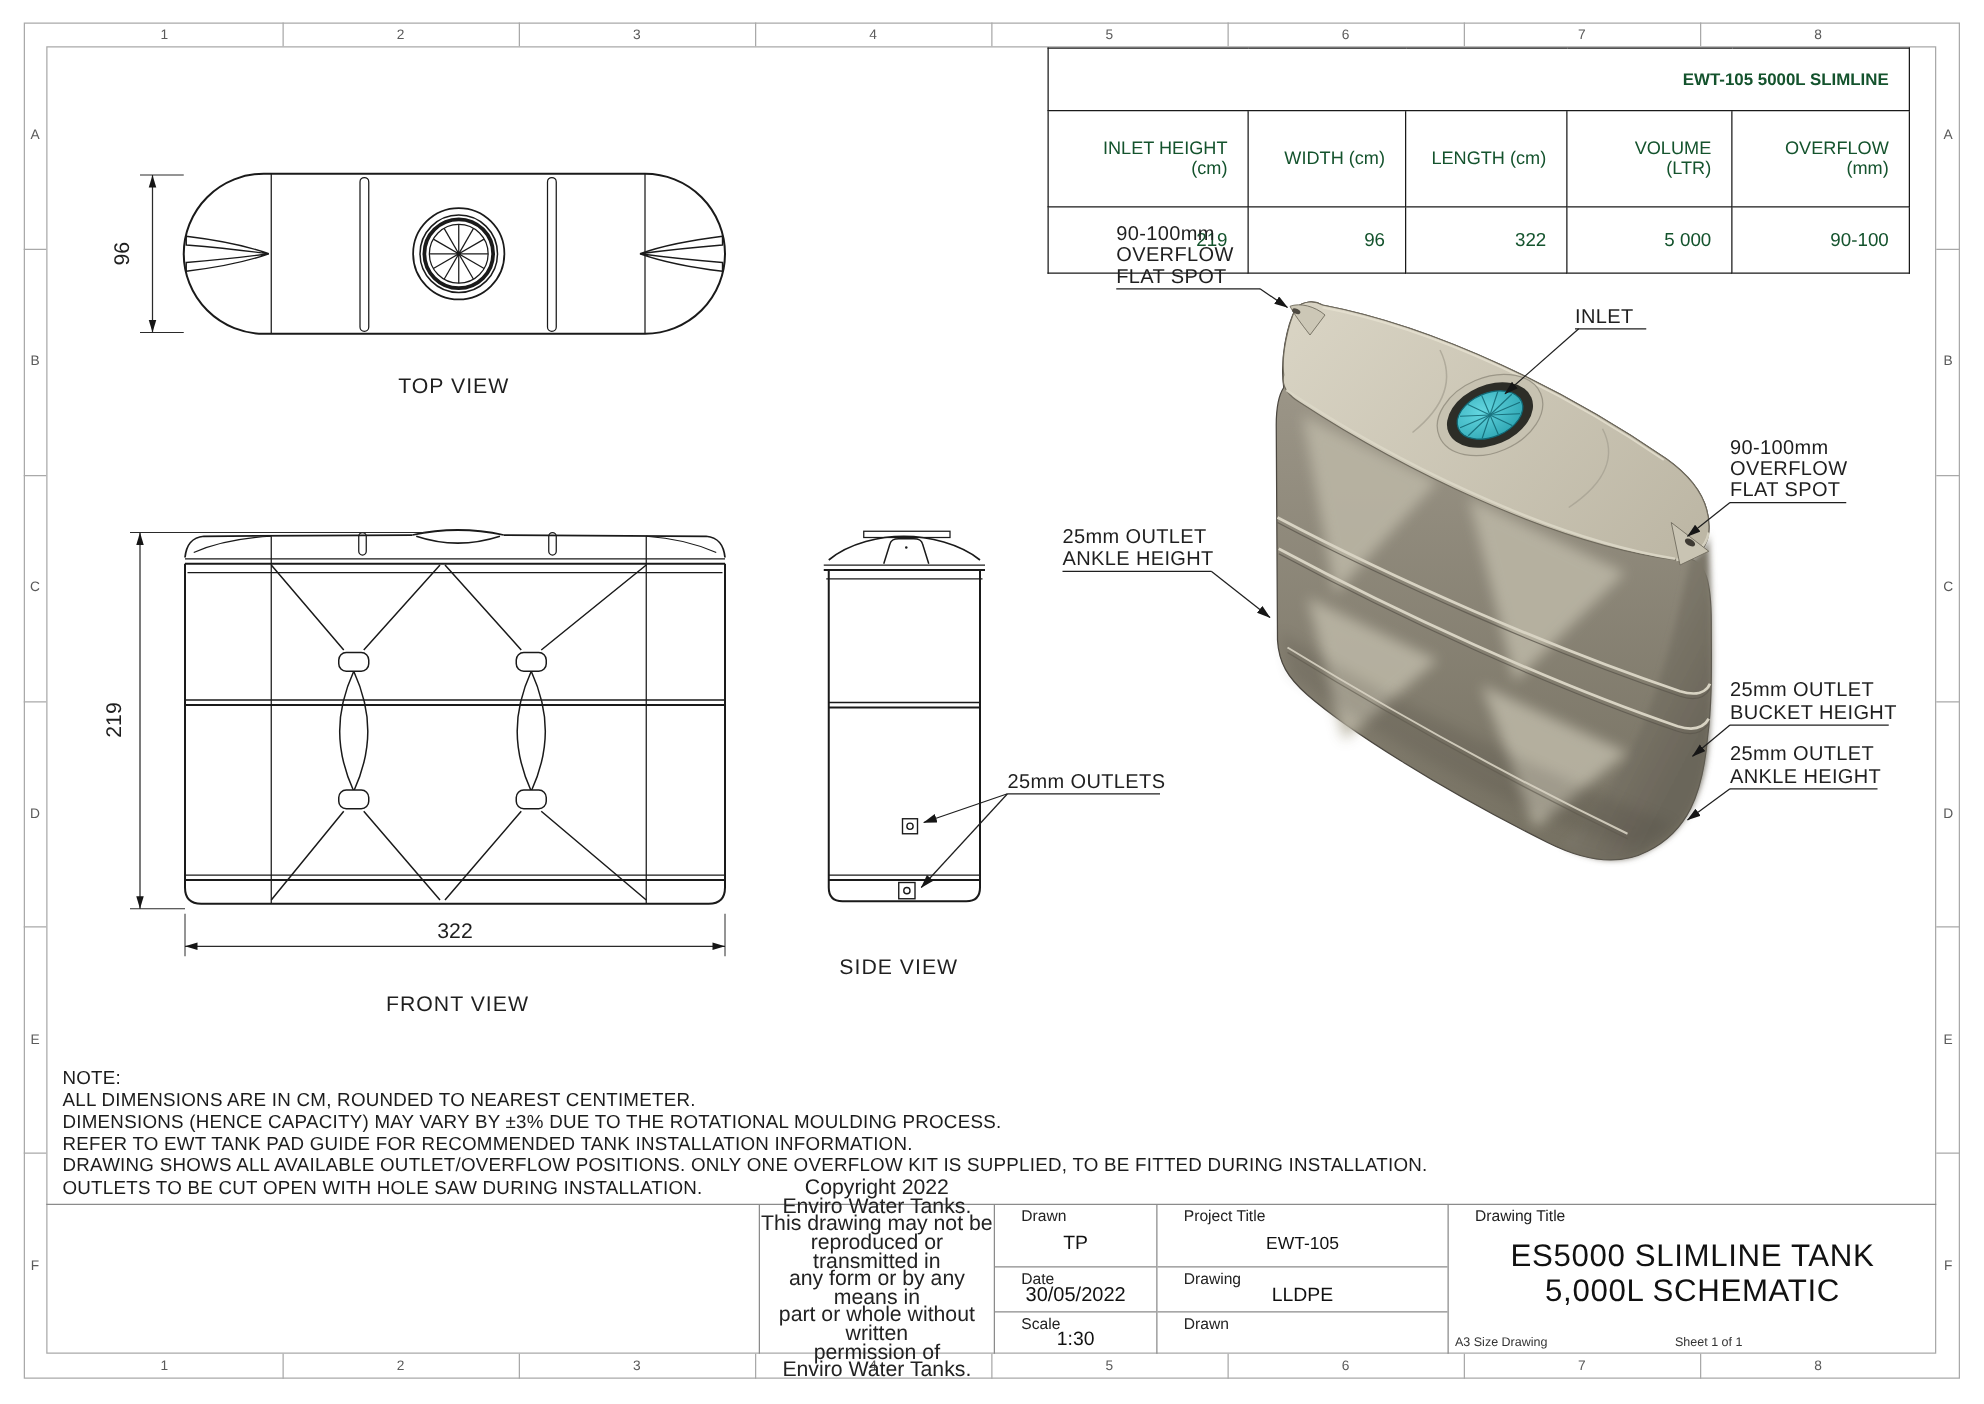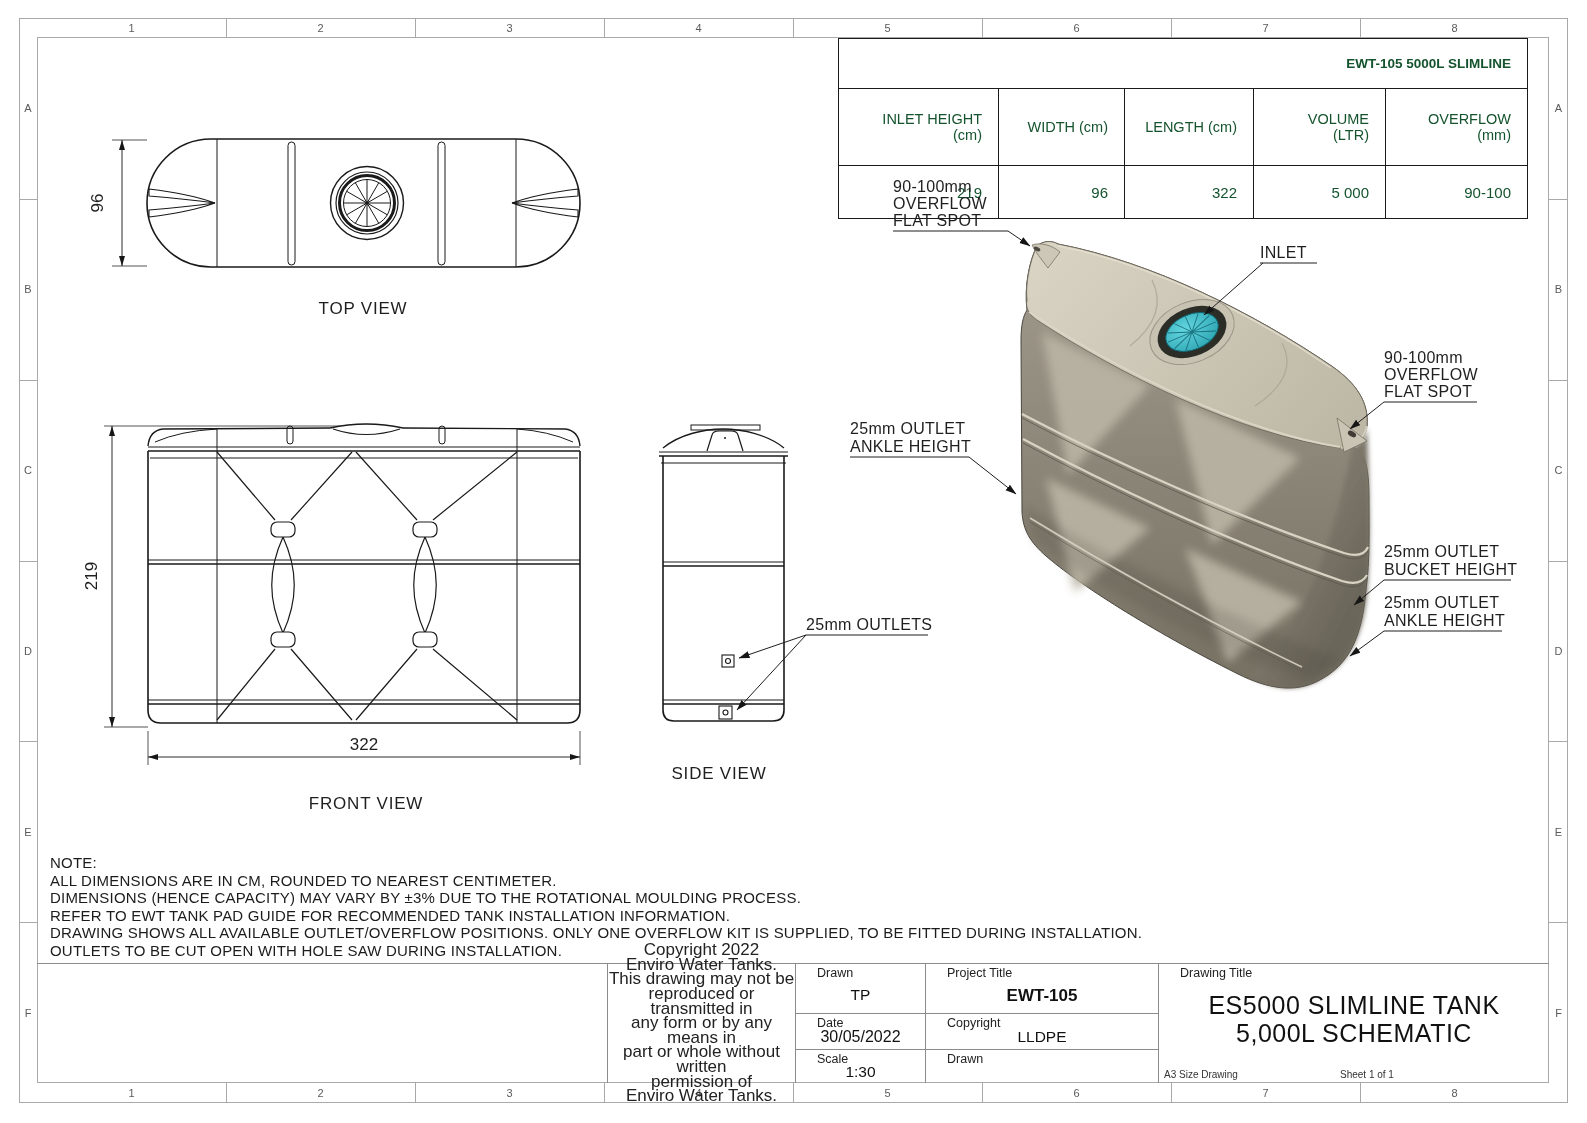--- a/index.html
+++ b/index.html
@@ -158,24 +158,24 @@
       <span class="val" style="top:14px;font-size:16px;">30/05/2022</span>
     </div>
     <div class="row" style="top:85px;height:35px;">
       <span class="lbl">Scale</span>
       <span class="val" style="top:13px;font-size:15.5px;">1:30</span>
     </div>
   </div>
   <div class="cell" style="left:888px;width:233px;">
     <div style="position:absolute;left:0;right:0;top:0;height:49px;">
       <span class="lbl">Project Title</span>
-      <span class="val" style="top:22px;font-size:17px;font-weight:bold;">EWT-105</span>
+      <span class="val" style="top:22px;font-size:14px;">EWT-105</span>
     </div>
     <div class="row" style="top:49px;height:36px;">
-      <span class="lbl">Copyright</span>
+      <span class="lbl">Drawing</span>
       <span class="val" style="top:14px;font-size:15.5px;">LLDPE</span>
     </div>
     <div class="row" style="top:85px;height:35px;">
       <span class="lbl">Drawn</span>
       <span class="val" style="top:13px;font-size:15.5px;"></span>
     </div>
   </div>
   <div class="cell" style="left:1121px;width:391px;">
     <span class="lbl">Drawing Title</span>
     <div class="dtitle">

